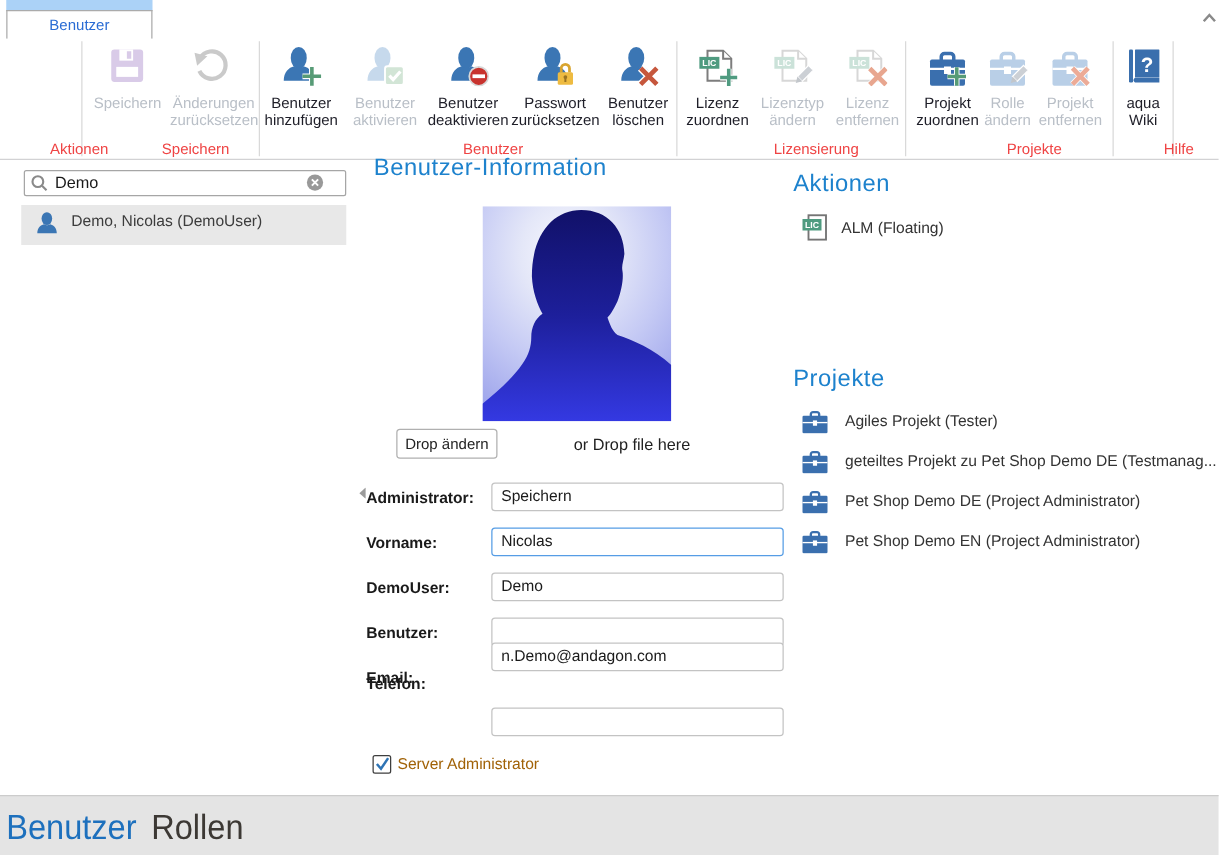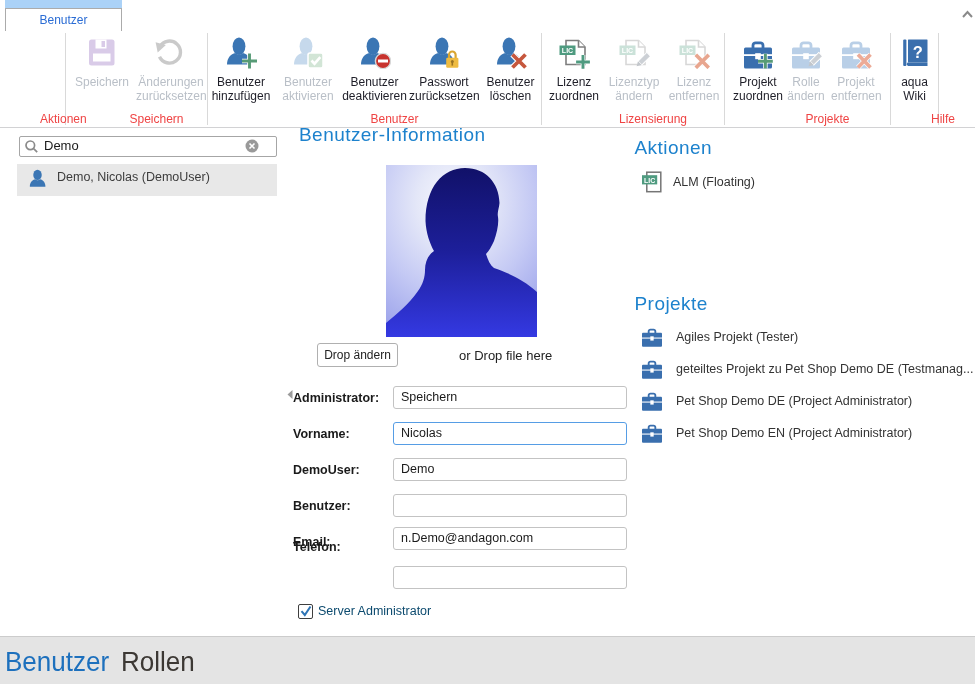--- a/index.html
+++ b/index.html
@@ -35,21 +35,21 @@
   text-align:center; line-height:22px; }
 #droptxt { left:459px; top:348px; font-size:13px; color:#222; }
 
 .flabel { position:absolute; left:293px; font-size:12.5px; font-weight:bold; color:#1a1a1a; }
 .finput { position:absolute; left:393px; width:234px; height:23px; border:1px solid #c3c3c3;
   border-radius:3px; background:#fff; font-size:12.5px; color:#1a1a1a;
   line-height:21px; padding-left:7px; }
 .finput.focus { border:1px solid #569de5; }
 
 #cbx { left:298px; top:604px; width:15px; height:15px; border:1.5px solid #3e3e3e; border-radius:2px; background:#fff; }
-#cbxlbl { left:318px; top:604px; font-size:12.5px; color:#0c4a6e; }
+#cbxlbl { left:318px; top:604px; font-size:12.5px; color:#a16207; }
 
 .ritem { position:absolute; font-size:12.5px; color:#333; }
 
 #bottombar { left:0; top:636px; width:975px; height:48px; background:#e4e4e4; border-top:1px solid #cccccc; }
 #bb1 { left:5px; top:645.5px; font-size:28px; color:#1d70bd; transform:scaleX(0.93); transform-origin:0 0; }
 #bb2 { left:121px; top:645.5px; font-size:28px; color:#3c3834; transform:scaleX(0.93); transform-origin:0 0; }
 </style>
 </head>
 <body>
 
@@ -286,21 +286,21 @@
 </svg>
 <div class="flabel" style="top:391px">Administrator:</div>
 <div class="finput" style="top:386px">Speichern</div>
 <div class="flabel" style="top:427px">Vorname:</div>
 <div class="finput focus" style="top:422px">Nicolas</div>
 <div class="flabel" style="top:463px">DemoUser:</div>
 <div class="finput" style="top:458px">Demo</div>
 <div class="flabel" style="top:499px">Benutzer:</div>
 <div class="finput" style="top:494px"></div>
 <div class="flabel" style="top:535px">Email:</div>
-<div class="finput" style="top:527px">n.Demo@andagon.com</div>
+<div class="finput" style="top:514px">n.Demo@andagon.com</div>
 <div class="flabel" style="top:540px">Telefon:</div>
 <div class="finput" style="top:566px"></div>
 
 <div class="abs" id="cbx"></div>
 <svg class="abs" style="left:300px;top:605px" width="12" height="12" viewBox="0 0 12 12">
   <path d="M1.5,6.2 L4.8,10 L10.5,1.5" fill="none" stroke="#2e74b5" stroke-width="2"></path>
 </svg>
 <div class="abs" id="cbxlbl">Server Administrator</div>
 
 <div class="abs h1" style="left:634.5px;top:137px">Aktionen</div>

